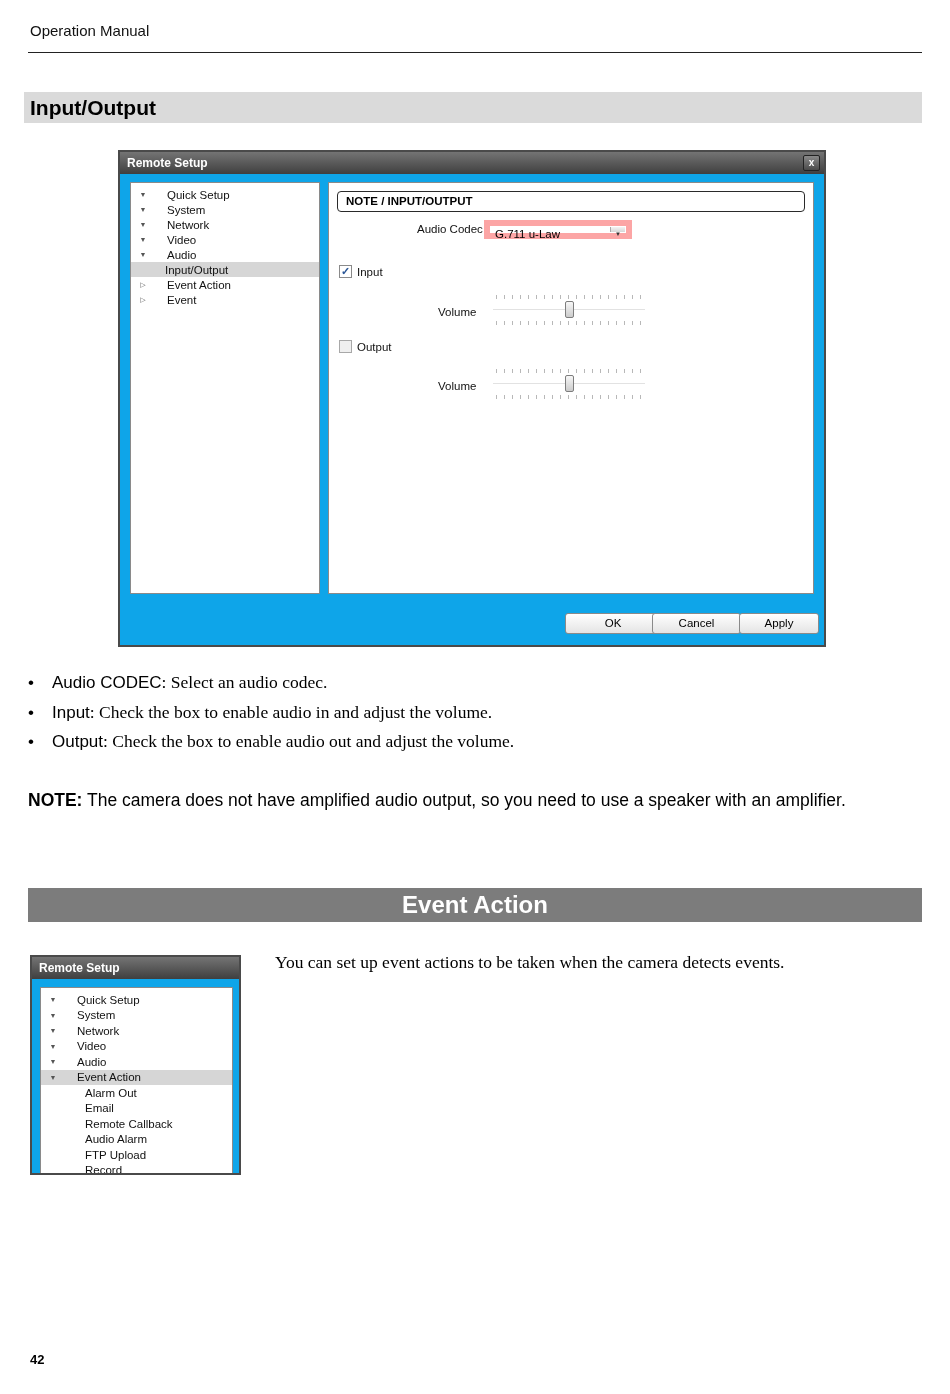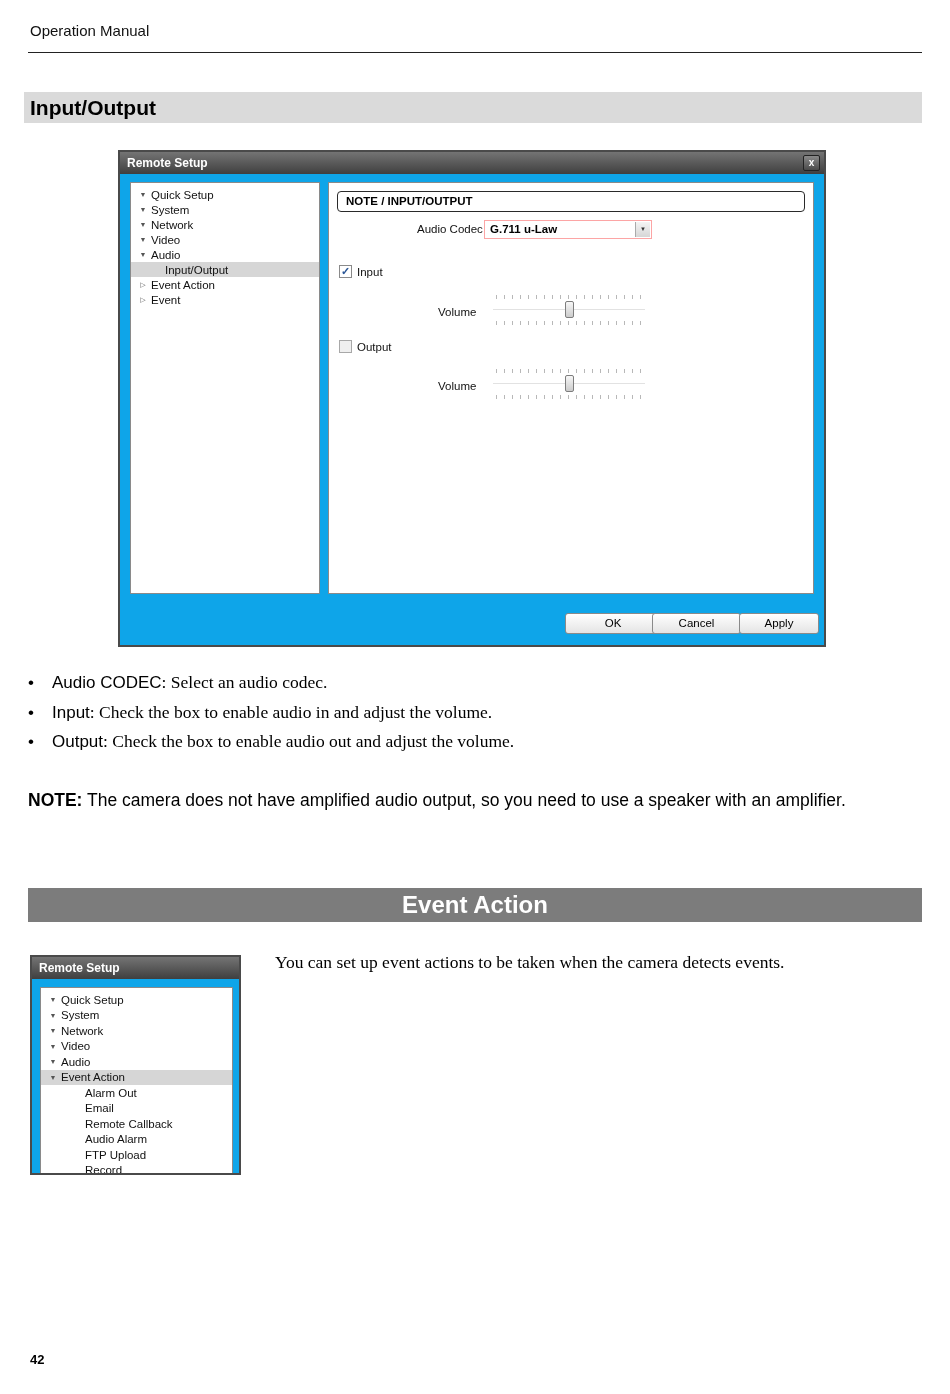--- a/index.html
+++ b/index.html
@@ -16,34 +16,34 @@
   .section1-bar .t { font-size:21px; font-weight:bold; line-height:31px; padding-left:6px; color:#000; }
   .page-num { position:absolute; left:30px; top:1352px; font-size:13px;font-weight:bold; }
 
   
   .dlg { position:absolute; background:#0ea5e9; border:2px solid #4a4a4a; }
   .titlebar { position:relative; height:22px; background:linear-gradient(#747474,#3f3f3f); color:#fff; }
   .titlebar .tt { font-size:12px; font-weight:bold; line-height:22px; padding-left:7px; }
   .close-btn { position:absolute; right:4px; top:3px; width:17px; height:16px; background:linear-gradient(#8a8a8a,#4a4a4a); border:1px solid #222; border-radius:2px; color:#fff; font-size:10px; font-weight:bold; text-align:center; line-height:14px; cursor:default; }
   .panel { position:absolute; background:#fff; border:1px solid #8a8a8a; }
   .tree { padding-top:4px; }
-  .tree-row { display:flex; align-items:center; height:15px; font-size:11.5px; color:#111; padding-left:7px; gap:3px; white-space:nowrap; }
+  .tree-row { display:flex; align-items:center; height:15px; font-size:11.5px; color:#111; padding-left:7px; gap:19px; white-space:nowrap; }
   .tree-row .tri { width:10px; font-size:7px; color:#555; text-align:center; flex:0 0 auto; }
   .tree-row.child { padding-left:34px; }
   .tree-row.child.sel { background:#d6d6d6; }
   .tree-row.sel-row { background:#d6d6d6; }
   .tree-row.sub { padding-left:44px; }
 
   
   .dlg1 { left:118px; top:150px; width:708px; height:497px; }
   .dlg1 .tree-panel { left:10px; top:30px; width:190px; height:412px; }
   .dlg1 .main-panel { left:208px; top:30px; width:486px; height:412px; }
   .head-box { position:absolute; left:8px; top:8px; width:468px; height:21px; border:1px solid #2a2a2a; border-radius:4px; font-size:11.5px; font-weight:bold; line-height:19px; padding-left:8px; background:#fff; }
   .lbl { position:absolute; font-size:11.5px; color:#111; }
-  .dropdown { position:absolute; left:155px; top:37px; width:168px; height:19px; border:1px solid #fca5a5; background:#fff;font-weight:bold; }
+  .dropdown { position:absolute; left:155px; top:37px; width:148px; height:19px; border:6px solid #fca5a5; background:#fff; }
   .dropdown .dd-text { font-size:11.5px; line-height:17px; padding-left:5px; }
   .dropdown .dd-arrow { position:absolute; right:1px; top:1px; bottom:1px; width:15px; background:linear-gradient(#f4f4f4,#d6d6d6); border-left:1px solid #aaa; font-size:6px; color:#333; text-align:center; line-height:15px; }
   .checkbox { position:absolute; width:13px; height:13px; border:1px solid #8a8a8a; background:#fff; font-size:11px; line-height:11px; text-align:center; color:#2b5797; font-weight:bold; }
   .checkbox.unchecked { background:#efefef; border-color:#a8a8a8; }
   .slider { position:absolute; width:152px; height:30px; }
   .slider .ticks { position:absolute; left:3px; right:3px; height:4px; background-image:repeating-linear-gradient(to right, #b8b8b8 0 1px, transparent 1px 8px); }
   .slider .ticks.top { top:0; } .slider .ticks.bottom { bottom:0; }
   .slider .track { position:absolute; left:0; right:0; top:14px; height:1px; background:#9a9a9a; border-bottom:1px solid #e2e2e2; }
   .slider .thumb { position:absolute; left:50%; top:6px; width:9px; height:17px; margin-left:-4px; background:linear-gradient(#f7f7f7,#cccccc); border:1px solid #7d7d7d; border-radius:2px; }
   .btn { position:absolute; height:21px; border:1px solid #8a8a8a; border-radius:3px; background:linear-gradient(#ffffff,#e4e4e4); font-size:11.5px; text-align:center; line-height:19px; }

